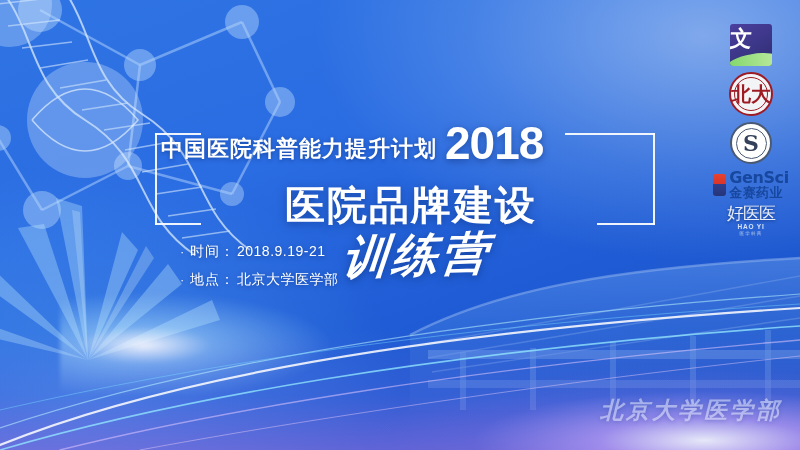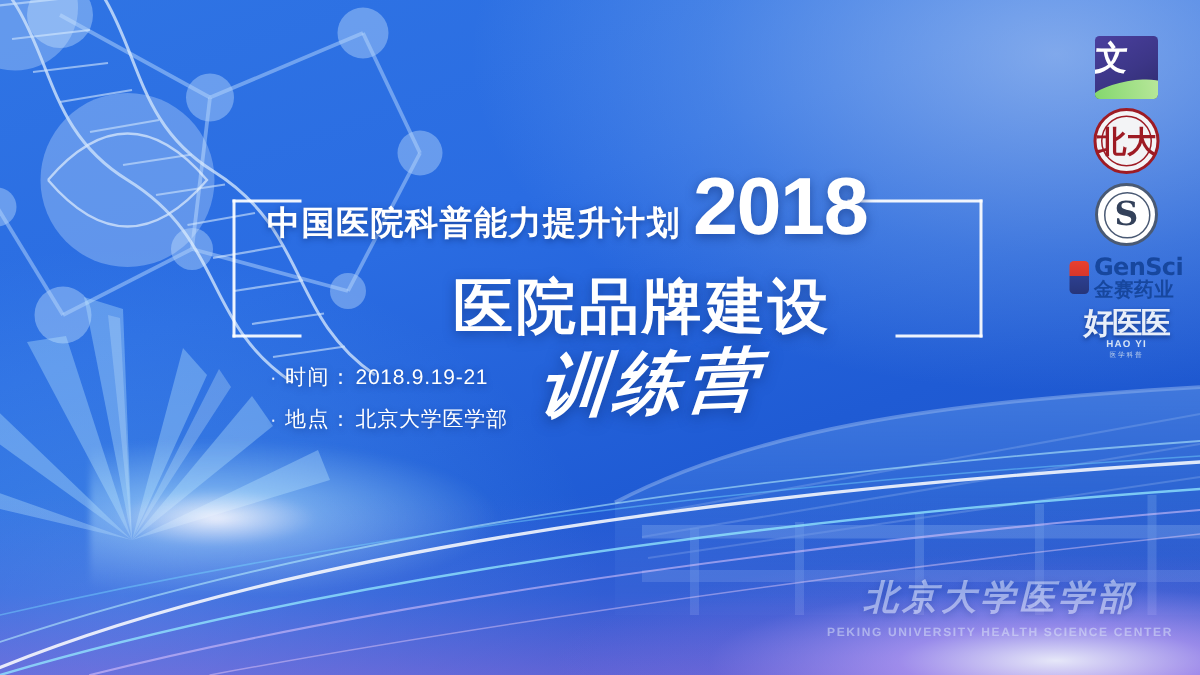--- a/index.html
+++ b/index.html
@@ -43,29 +43,29 @@
   .frame { position:absolute; left:155px; top:133px; width:500px; height:92px; }
   .frame span { position:absolute; background:rgba(255,255,255,0.92); }
   .br-l-v { left:0; top:0; width:2px; height:92px; }
   .br-l-t { left:0; top:0; width:46px; height:2px; }
   .br-l-b { left:0; bottom:0; width:46px; height:2px; }
   .br-r-v { right:0; top:0; width:2px; height:92px; }
   .br-r-t { right:0; top:0; width:90px; height:2px; }
   .br-r-b { right:0; bottom:0; width:58px; height:2px; }
 
   
-  .headline { position:absolute; left:178px; top:120px; width:500px; }
+  .headline { position:absolute; left:161px; top:120px; width:500px; }
   .line1 { display:flex; align-items:flex-end; gap:8px; height:44px; }
   .prog {
     font-size:22px; letter-spacing:1px; color:#ffffff; font-weight:700;
     text-shadow:0 1px 4px rgba(10,40,110,0.55); line-height:1;
     padding-bottom:4px;
   }
   .year {
-    font-size:54px; font-weight:900; color:#ffffff; line-height:.92;
+    font-size:46px; font-weight:900; color:#ffffff; line-height:.92;
     letter-spacing:-1px; text-shadow:0 2px 7px rgba(10,40,110,0.5);
   }
   .line2 { display:flex; align-items:center; gap:6px; margin-top:20px;flex-direction:column; }
   .main-title {
     font-size:40px; font-weight:900; color:#ffffff; letter-spacing:2px;
     line-height:1.05; text-shadow:0 2px 8px rgba(10,40,110,0.5);
     font-family:"DejaVu Sans", sans-serif;
   }
   .calli {
     font-size:46px; color:#ffffff; font-weight:700; font-style:italic;
@@ -115,21 +115,21 @@
 
   .logo-gensci { display:flex; align-items:center; gap:3px; }
   .logo-gensci .fig { width:13px; height:22px; border-radius:3px;
     background:linear-gradient(180deg,#e8412f 0%,#d8362a 45%,#2d3f8f 46%,#26357a 100%); }
   .logo-gensci .txt { display:flex; flex-direction:column; line-height:1; }
   .logo-gensci .en { font-size:16px; font-weight:900; color:#17479e; letter-spacing:-.4px;
     font-family:"DejaVu Sans", sans-serif; }
   .logo-gensci .cn { font-size:13px; font-weight:700; color:#17479e; letter-spacing:.4px; }
 
   .logo-haoyi { display:flex; flex-direction:column; align-items:center; line-height:1; }
-  .logo-haoyi .cn { font-size:20px; font-weight:700; color:#e8eef9;
+  .logo-haoyi .cn { font-size:17px; font-weight:400; color:#e8eef9;
     font-family:"DejaVu Serif", serif; letter-spacing:-1px;
     text-shadow:0 1px 3px rgba(0,20,70,.5);text-align:center; }
   .logo-haoyi .en { font-size:6.5px; font-weight:700; color:#d6e3f5;
     letter-spacing:.8px; margin-top:2px; }
   .logo-haoyi .sub { font-size:4.5px; color:#bfd2ec; letter-spacing:1.2px; margin-top:1px; }
 
   
   .watermark { position:absolute; right:18px; bottom:24px; text-align:center;
                opacity:.5; }
   .wm-cn { font-size:23px; color:#eaf1fb; font-family:"DejaVu Serif", serif;
@@ -318,16 +318,15 @@
 
     <div class="logo logo-haoyi">
       <span class="cn">好医医</span>
       <span class="en">HAO YI</span>
       <span class="sub">医学科普</span>
     </div>
   </div>
 
   <div class="watermark">
     <div class="wm-cn">北京大学医学部</div>
-    <div class="wm-en">PEKING UNIVERSITY HEALTH SCIENCE CENTER</div>
   </div>
 
 </div>
 
 </body></html>

